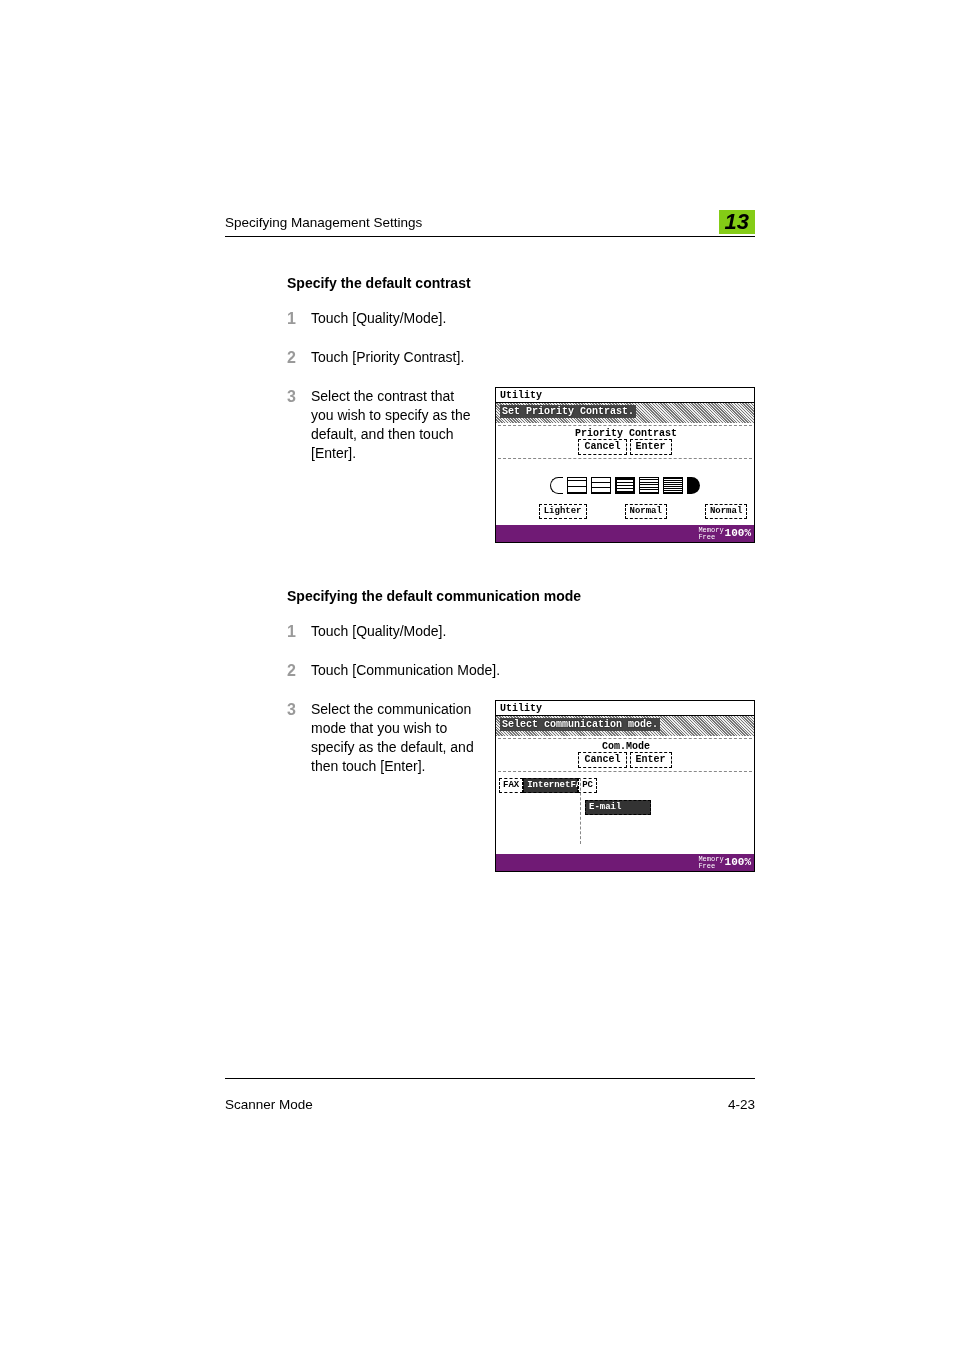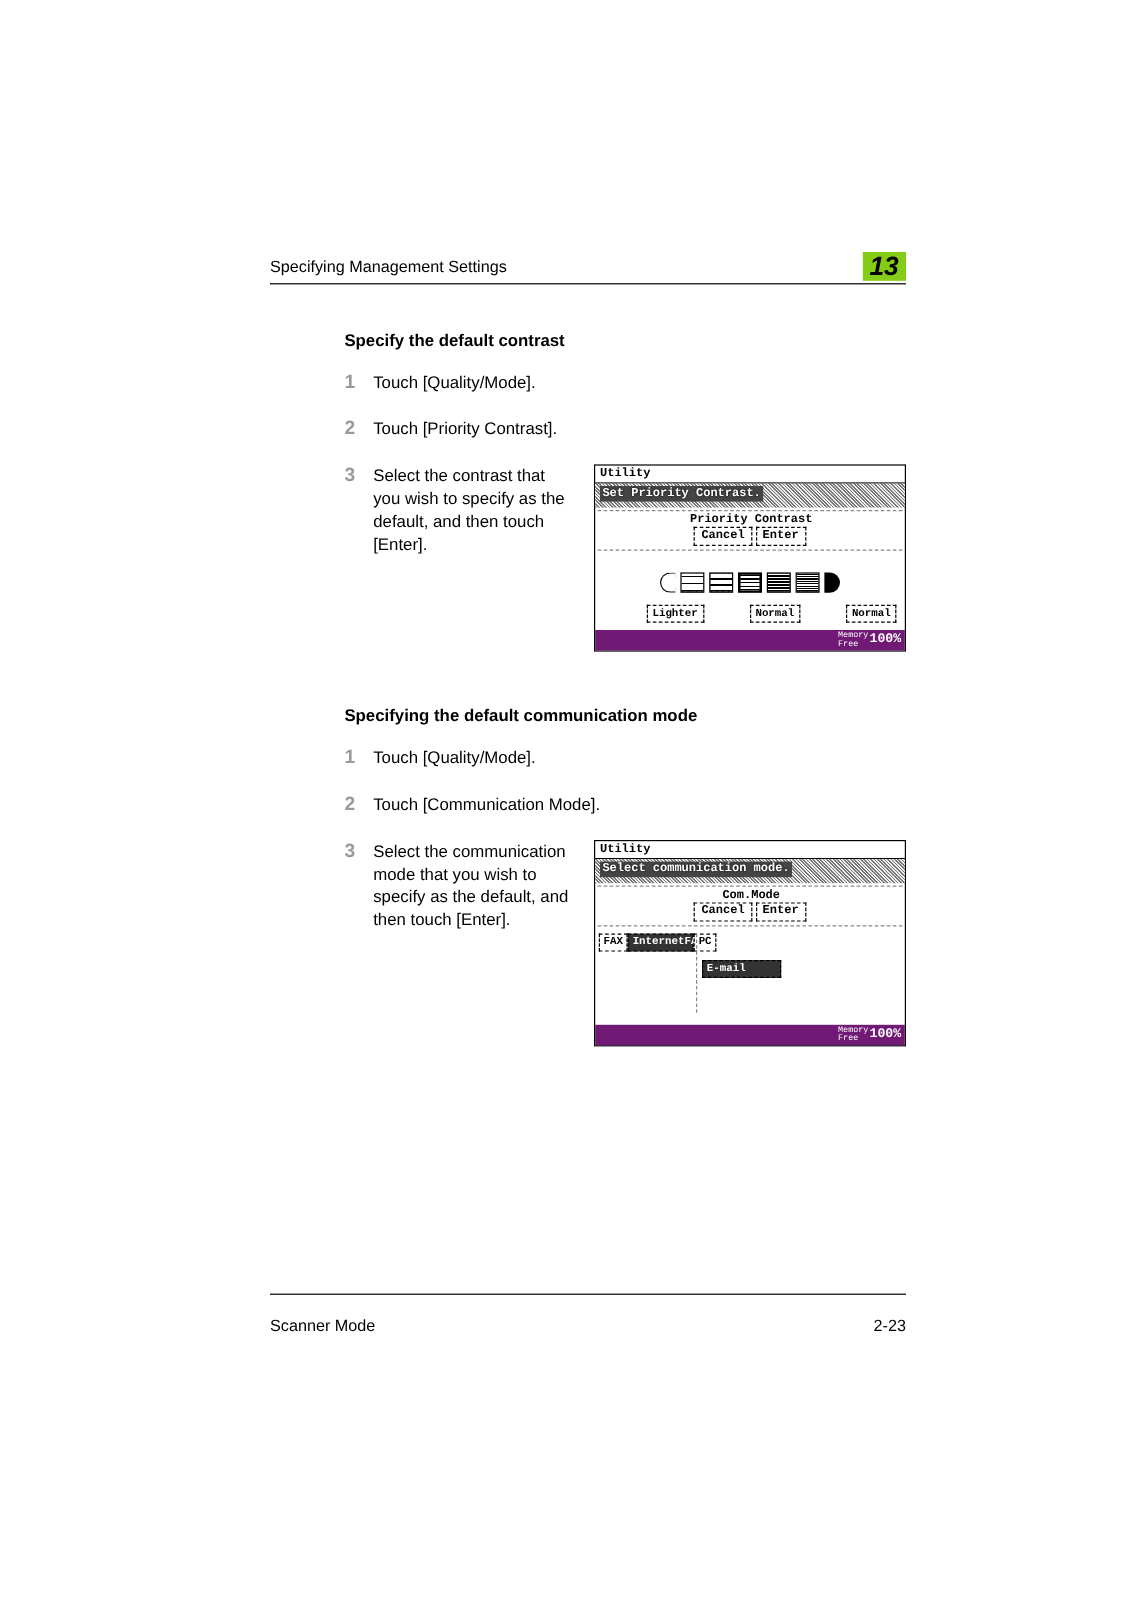--- a/index.html
+++ b/index.html
@@ -317,14 +317,14 @@
       <div class="lcd-footer">
         <span class="mem"><span>Memory</span><br><span>Free</span></span><span class="pct">100%</span>
       </div>
     </div>
   </div>
 
 </div>
 
 <div class="page-footer">
   <div>Scanner Mode</div>
-  <div>2-23</div>
+  <div>4-23</div>
 </div>
 
 </body></html>

